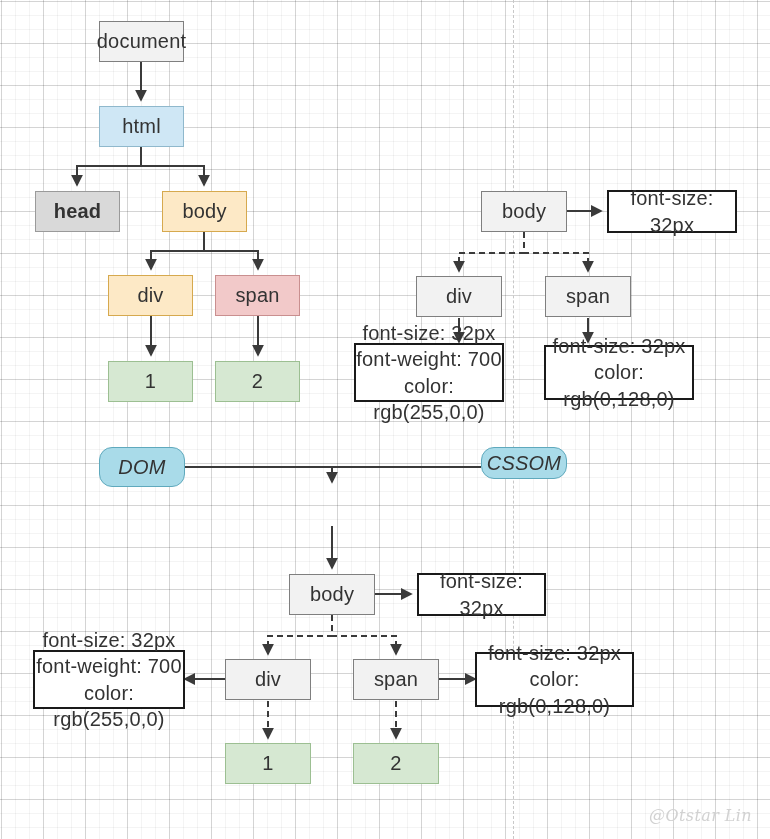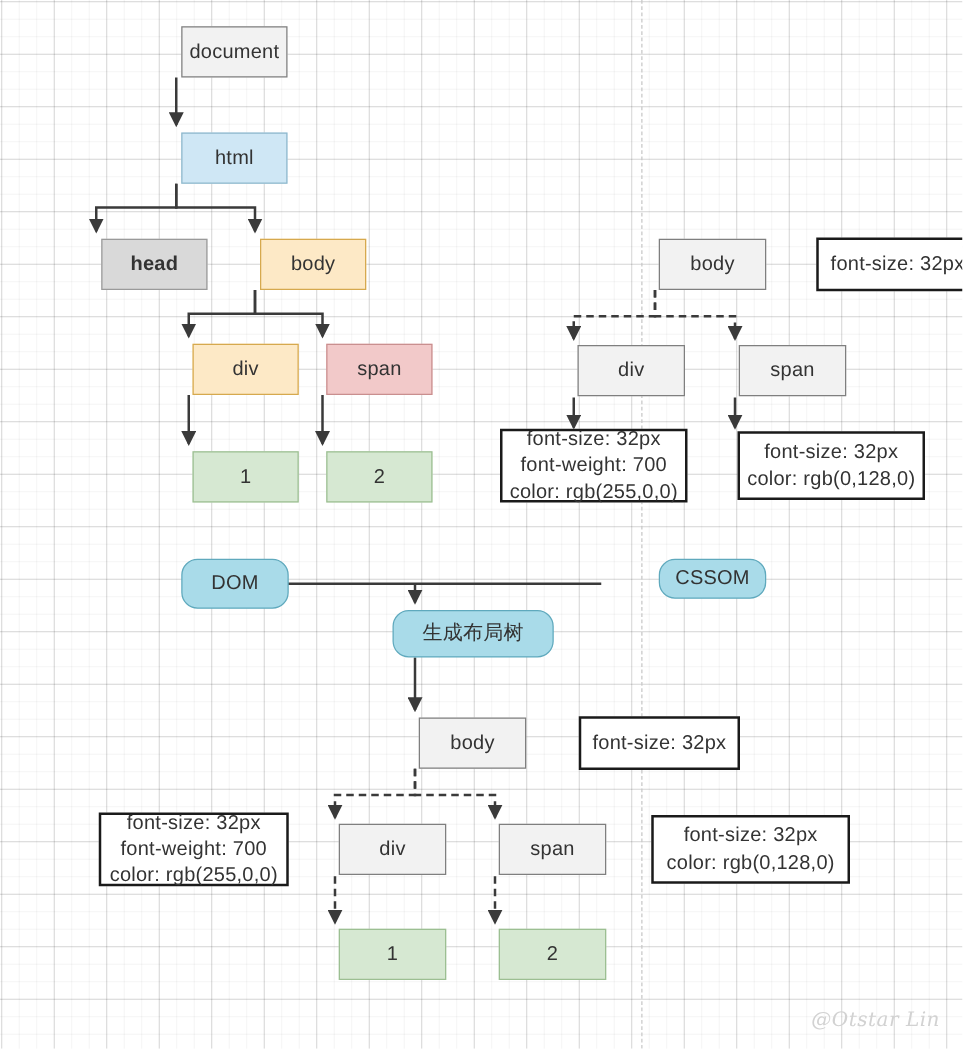--- a/index.html
+++ b/index.html
@@ -35,36 +35,35 @@
   }
 
   
   .node {
     position: absolute;
     box-sizing: border-box;
     display: flex;
     align-items: center;
     justify-content: center;
     text-align: center;
-    font-size: 16px;
+    font-size: 20px;
     color: #333333;
     line-height: 1.32;
     letter-spacing: 0.2px;
     white-space: pre-line;
-    margin-left: 46px;
   }
 
   .n-plain   { background: #f2f2f2; border: 1px solid #7f7f7f; }
   .n-blue    { background: #cfe7f5; border: 1px solid #8fb8cc; }
   .n-gray    { background: #d9d9d9; border: 1px solid #9a9a9a; }
   .n-orange  { background: #fde9c6; border: 1px solid #d6a94e; }
   .n-red     { background: #f2c9c9; border: 1px solid #c98f8f; }
   .n-green   { background: #d6e8d2; border: 1px solid #9cbf92; }
   .n-white   { background: #ffffff; border: 2px solid #1a1a1a; }
-  .n-round   { background: #a9dbe9; border: 1px solid #5fa9bd; border-radius: 13px; }
+  .n-round   { background: #a9dbe9; border: 1px solid #5fa9bd; border-radius: 13px; font-style: italic; }
 
   
   #wires {
     position: absolute;
     left: 0; top: 0;
     width: 770px; height: 839px;
     pointer-events: none;
   }
 
   
@@ -159,21 +158,20 @@
 font-weight: 700
 color: rgb(255,0,0)</div>
 
   <div class="node n-white" style="left:544px; top:345px; width:150px; height:55px;">font-size: 32px
 color: rgb(0,128,0)</div>
 
   <div class="node n-round" style="left:99px;  top:447px; width:86px;  height:40px;">DOM</div>
 
   <div class="node n-round" style="left:481px; top:447px; width:86px;  height:32px;">CSSOM</div>
 
-  <div class="node n-round" style="left:268px; top:488px; width:129px; height:38px;">生成布局树</div>
 
   <div class="node n-plain" style="left:289px; top:574px; width:86px;  height:41px;">body</div>
 
   <div class="node n-white" style="left:417px; top:573px; width:129px; height:43px;">font-size: 32px</div>
 
   <div class="node n-plain" style="left:225px; top:659px; width:86px;  height:41px;">div</div>
 
   <div class="node n-plain" style="left:353px; top:659px; width:86px;  height:41px;">span</div>
 
   <div class="node n-white" style="left:33px;  top:650px; width:152px; height:59px;">font-size: 32px

